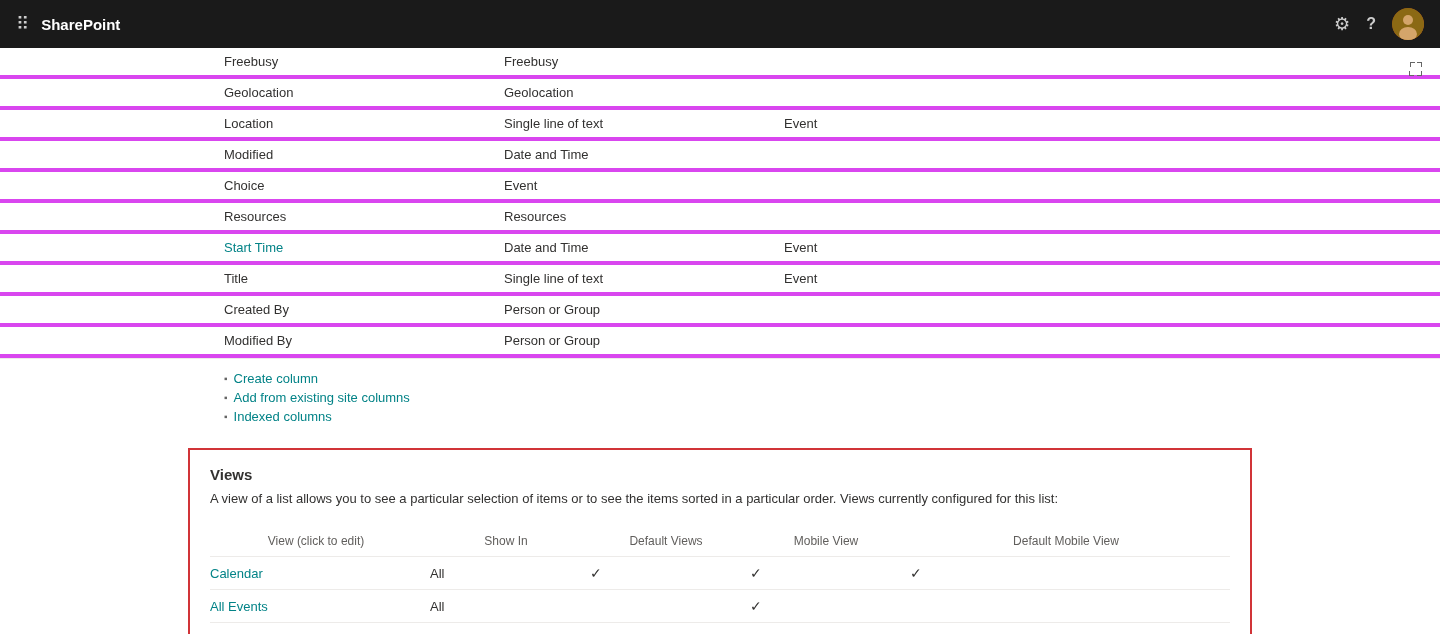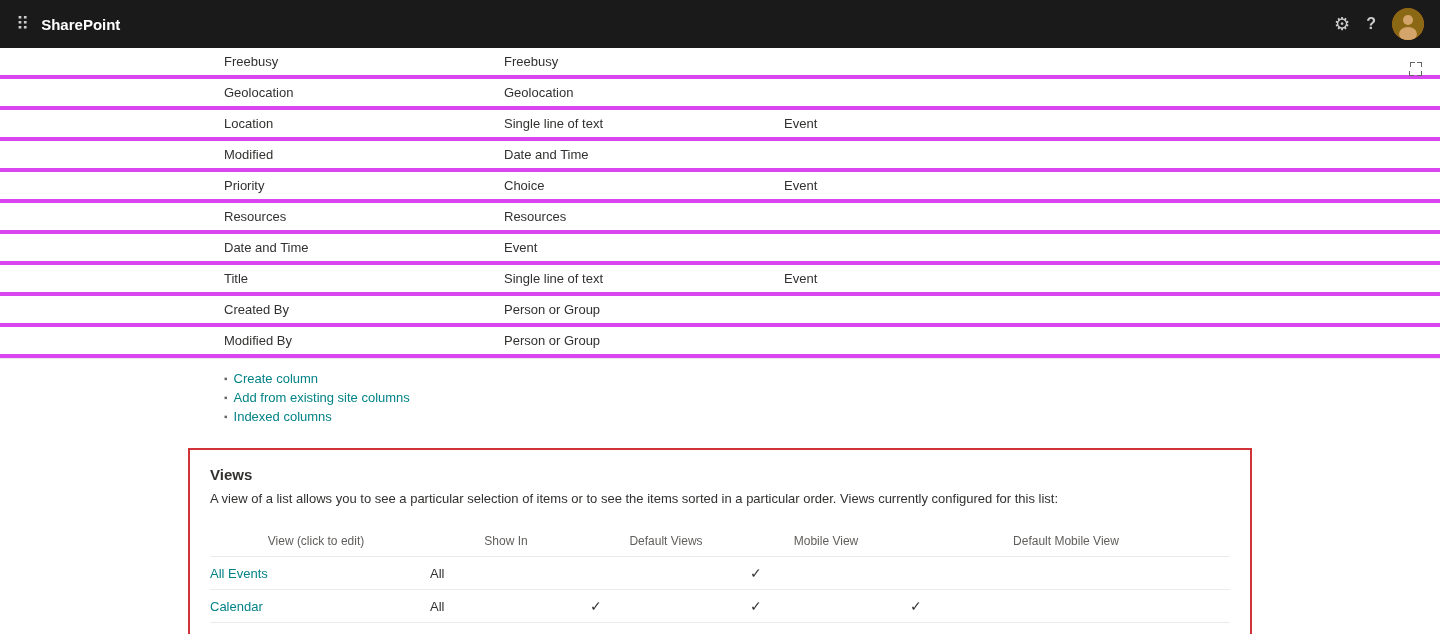--- a/index.html
+++ b/index.html
@@ -188,30 +188,30 @@
       <div class="col-name">Location</div>
       <div class="col-type">Single line of text</div>
       <div class="col-group">Event</div>
     </div>
     <div class="col-row">
       <div class="col-name">Modified</div>
       <div class="col-type">Date and Time</div>
       <div class="col-group"></div>
     </div>
     <div class="col-row">
-      <div class="col-name">Priority</div>
       <div class="col-type">Choice</div>
       <div class="col-group">Event</div>
     </div>
     <div class="col-row">
       <div class="col-name">Resources</div>
       <div class="col-type">Resources</div>
       <div class="col-group"></div>
     </div>
     <div class="col-row">
+      <div class="col-name link">Start Time</div>
       <div class="col-type">Date and Time</div>
       <div class="col-group">Event</div>
     </div>
     <div class="col-row">
       <div class="col-name">Title</div>
       <div class="col-type">Single line of text</div>
       <div class="col-group">Event</div>
     </div>
     <div class="col-row">
       <div class="col-name">Created By</div>
@@ -250,34 +250,34 @@
         <tr>
           <th class="col-view">View (click to edit)</th>
           <th class="col-showin">Show In</th>
           <th class="col-default">Default Views</th>
           <th class="col-mobile">Mobile View</th>
           <th class="col-defmobile">Default Mobile View</th>
         </tr>
       </thead>
       <tbody>
         <tr>
+          <td class="link col-view">Calendar</td>
+          <td class="col-showin">All</td>
+          <td class="col-default"><span class="check-mark">✓</span></td>
+          <td class="col-mobile"><span class="check-mark">✓</span></td>
+          <td class="col-defmobile"><span class="check-mark">✓</span></td>
+        </tr>
+        <tr>
           <td class="link col-view">All Events</td>
           <td class="col-showin">All</td>
           <td class="col-default"></td>
           <td class="col-mobile"><span class="check-mark">✓</span></td>
           <td class="col-defmobile"></td>
         </tr>
         <tr>
-          <td class="link col-view">Calendar</td>
-          <td class="col-showin">All</td>
-          <td class="col-default"><span class="check-mark">✓</span></td>
-          <td class="col-mobile"><span class="check-mark">✓</span></td>
-          <td class="col-defmobile"><span class="check-mark">✓</span></td>
-        </tr>
-        <tr>
           <td class="col-view">Current Events</td>
           <td class="col-showin">All</td>
           <td class="col-default"></td>
           <td class="col-mobile"><span class="check-mark">✓</span></td>
           <td class="col-defmobile"></td>
         </tr>
       </tbody>
     </table>
 
     <div class="create-view-row">

